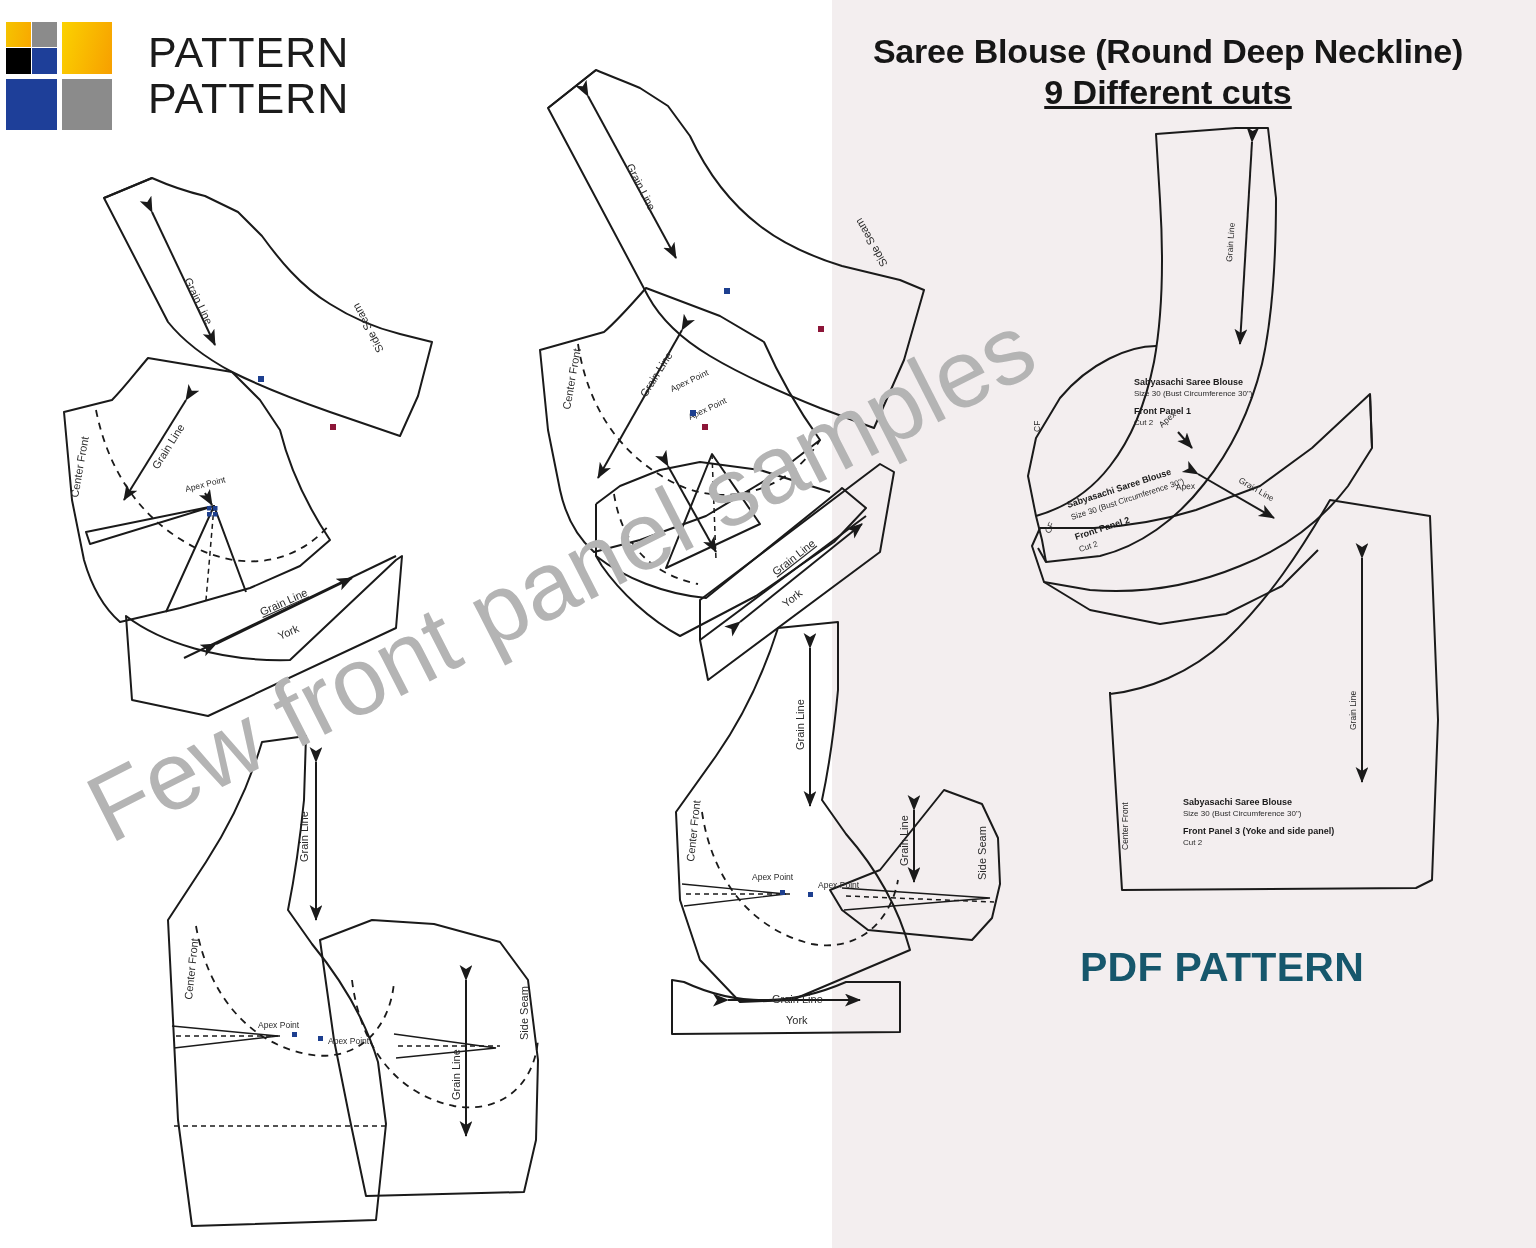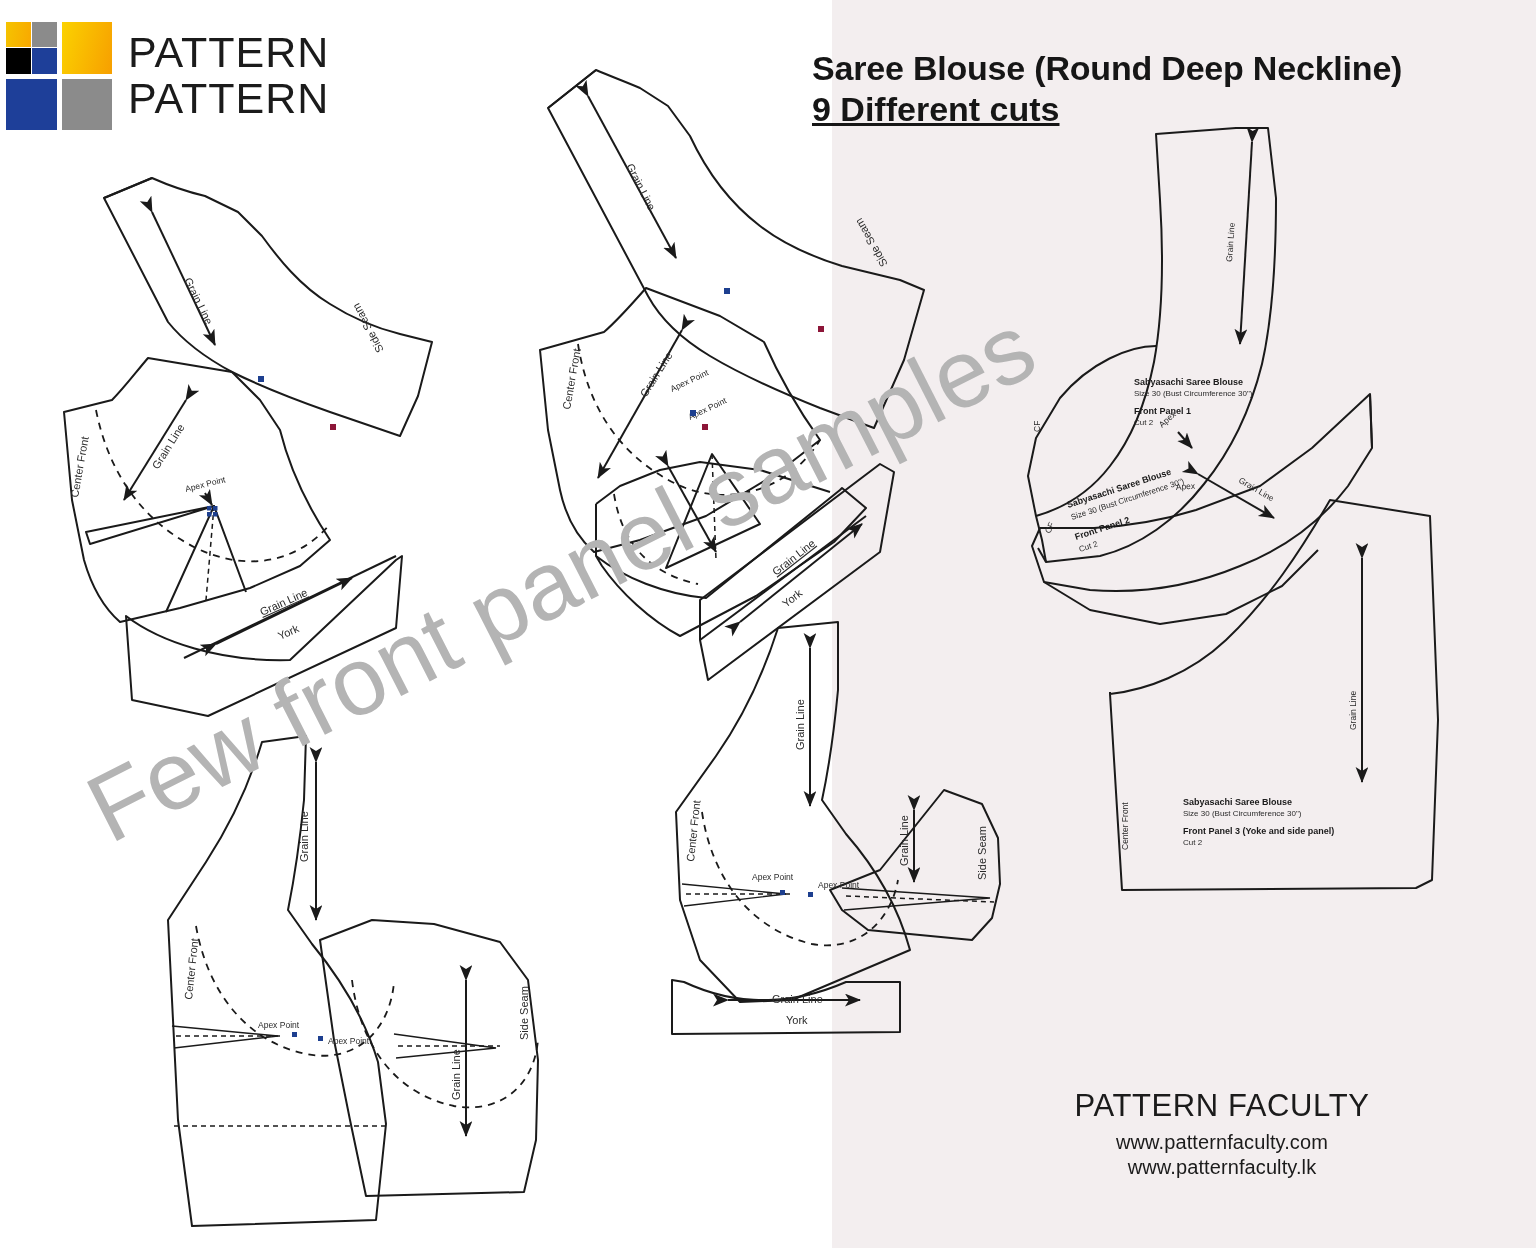--- a/index.html
+++ b/index.html
@@ -51,27 +51,28 @@
   .lq-gray   { background: #8b8b8b; }
   .lq-black  { background: #000000; }
   .lq-blue   { background: #1e3f99; }
   .lc-yellow { background: linear-gradient(105deg,#fbd200 0%, #f79f00 100%); }
   .lc-blue   { background: #1e3f99; }
   .lc-gray   { background: #8b8b8b; }
   .logo-text {
     line-height: 1.06;
     color: #1b1b1b;
     letter-spacing: 1px;
+    margin-left: 20px;
   }
   .logo-text div { font-size: 43px; font-weight: 400; }
 
   
   .title-block {
-    position: absolute; left: 812px; top: 48px;
-    width: 712px; 
+    position: absolute; left: 812px; top: 31px;
+    width: 712px; text-align: center;
     color: #161616;
     font-weight: bold;
     line-height: 1.22;
   }
   .title-line1 { font-size: 34px; letter-spacing: -0.2px; }
   .title-line2 { font-size: 34px; text-decoration: underline; }
 
   
   .promo {
     position: absolute; left: 952px; top: 940px;
@@ -342,21 +343,17 @@
       <text class="lbl-info-b" x="1183" y="834">Front Panel 3 (Yoke and side panel)</text>
       <text class="lbl-info" x="1183" y="845">Cut 2</text>
     </g>
 
   </svg>
   </div>
 
   <div class="watermark">Few front panel samples</div>
 
   <div class="promo">
+    <div>PDF PATTERN</div>
   </div>
 
-  <div class="footer-brand">
-    <div class="fb-name">PATTERN FACULTY</div>
-    <div class="fb-url">www.patternfaculty.com</div>
-    <div class="fb-url fb-url2">www.patternfaculty.lk</div>
-  </div>
 
 </div>
 
 </body></html>

